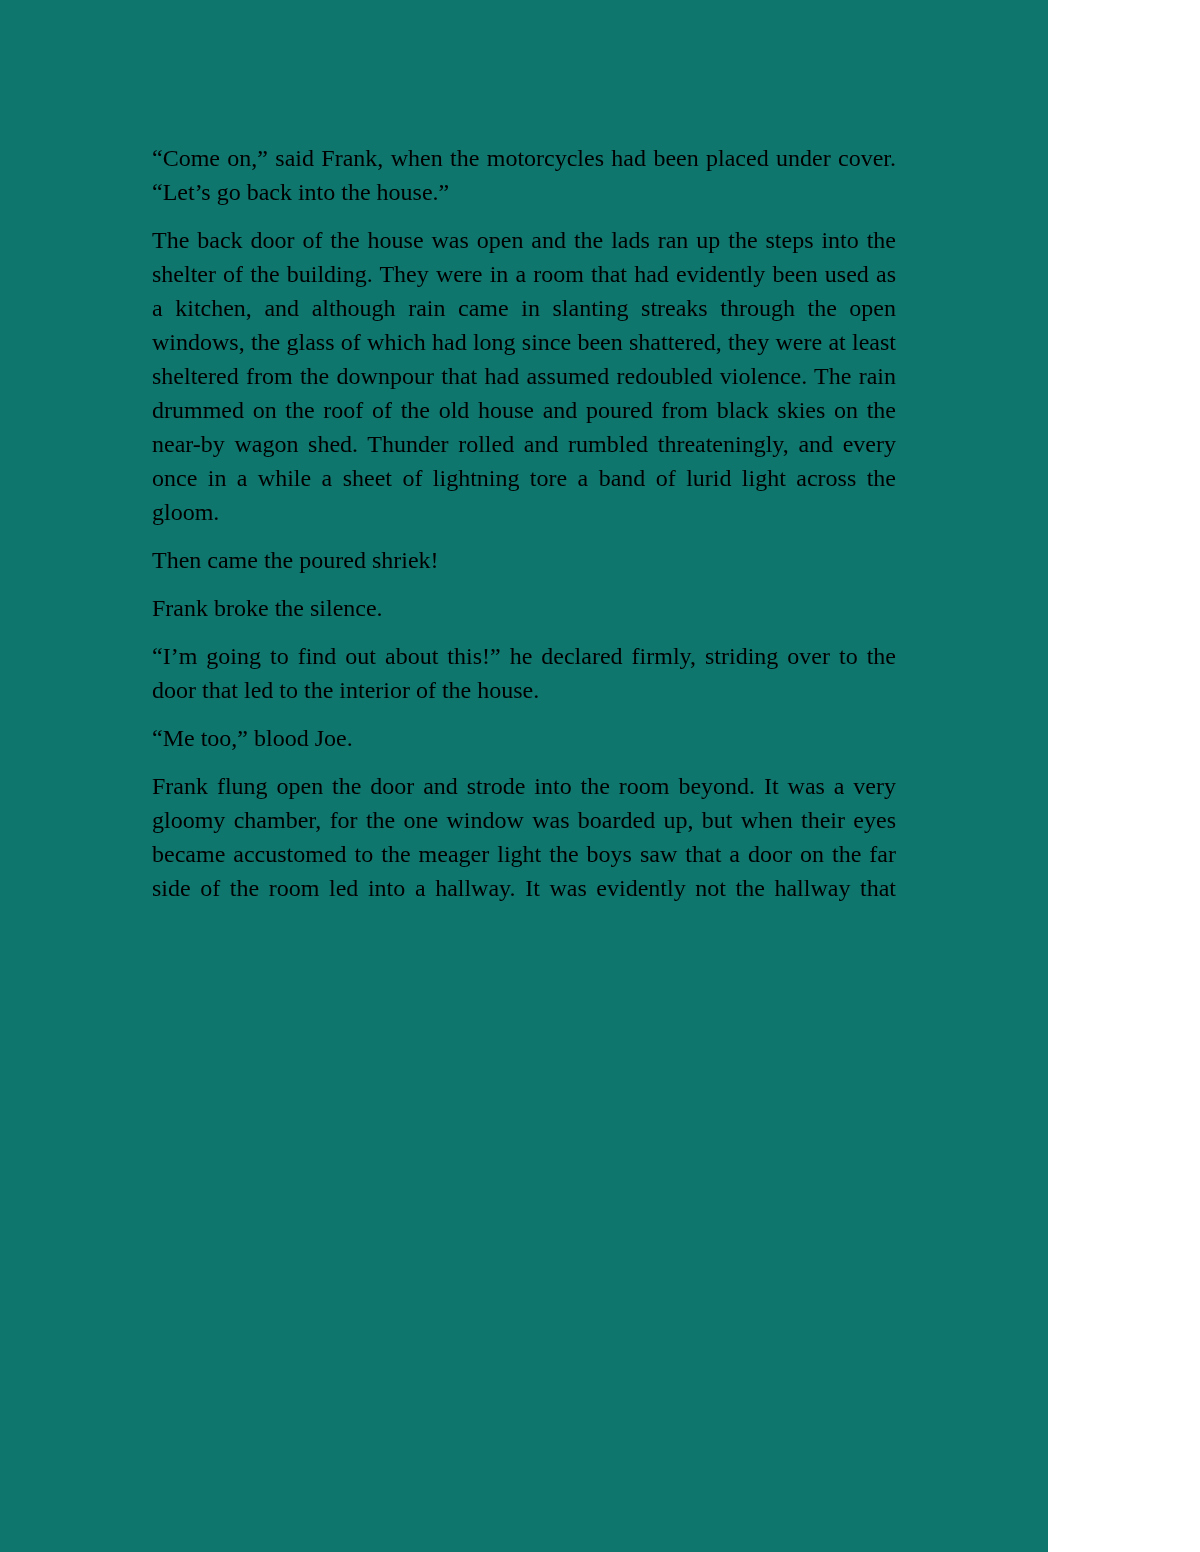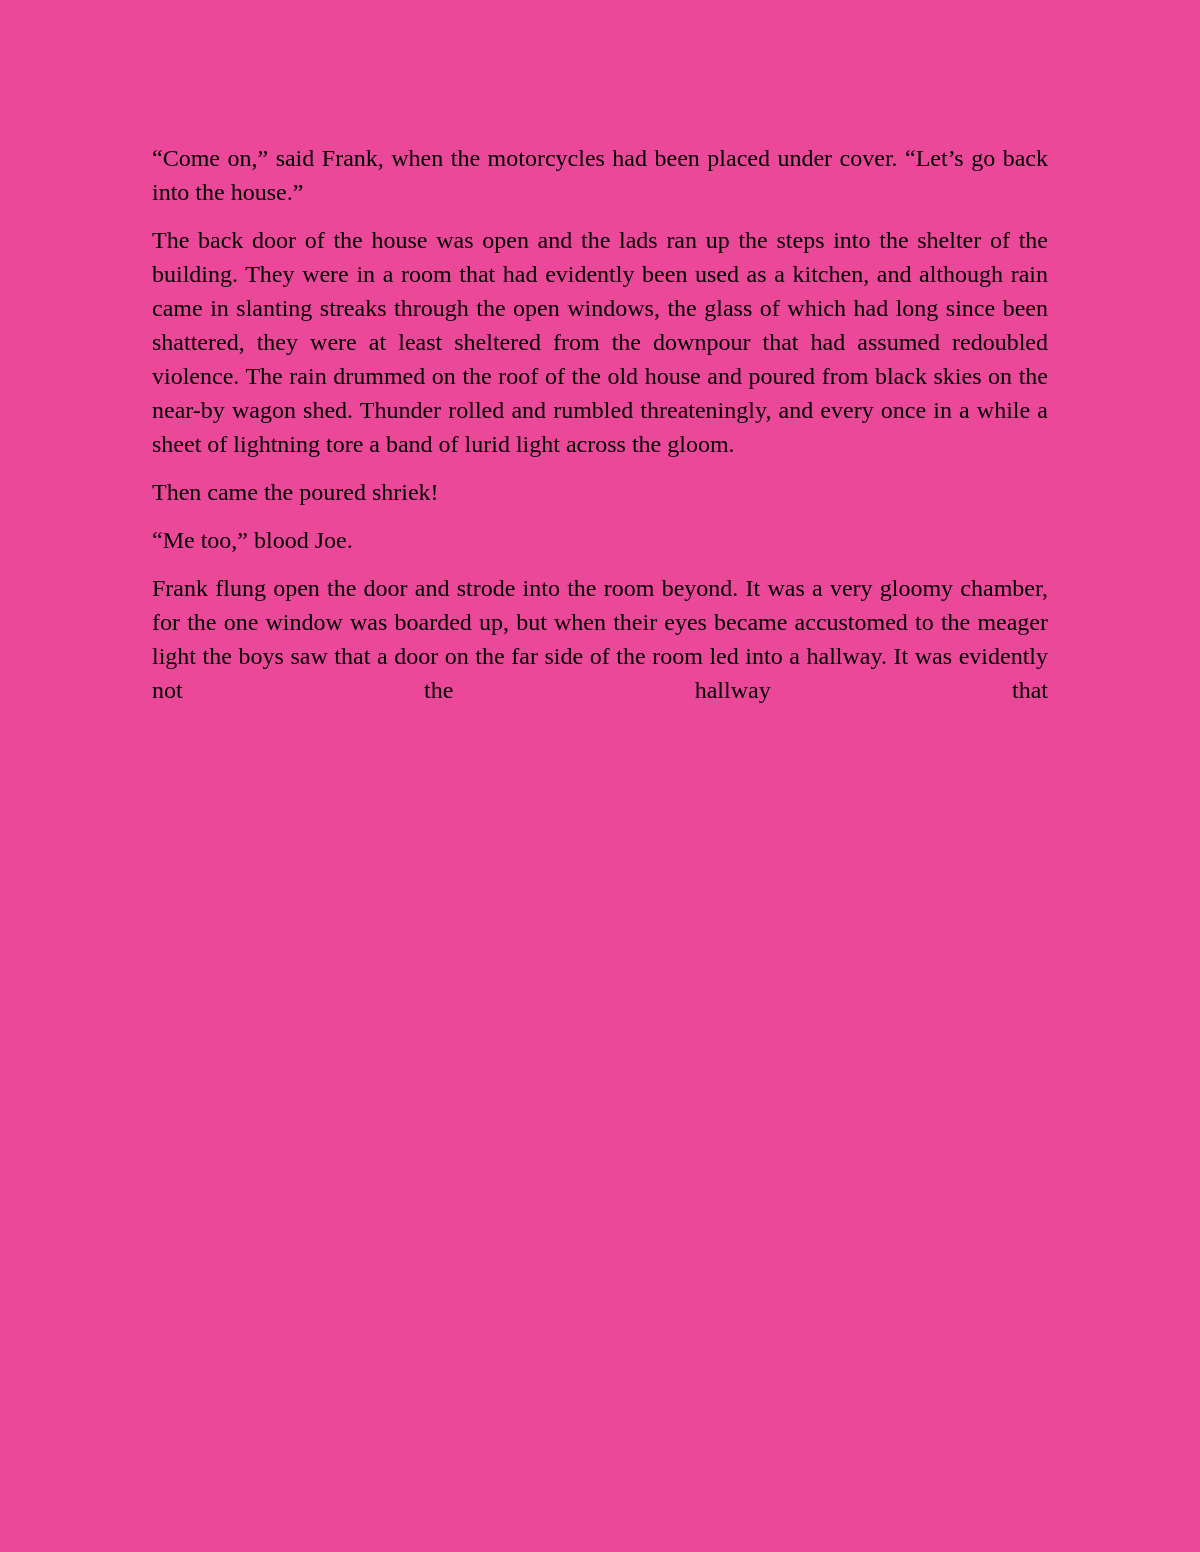--- a/index.html
+++ b/index.html
@@ -1,23 +1,23 @@
 <!DOCTYPE html>
 <html><head>
 <meta charset="utf-8">
 <style>
   html, body {
     margin: 0;
     padding: 0;
     background: #ffffff;
   }
   .page {
-    width: 1200px;
+    width: 1048px;
     height: 1552px;
-    background: #ec4899;
+    background: #0f766e;
     box-sizing: border-box;
     padding: 141px 152px 0 152px;
     overflow: hidden;
   }
   .page p {
     margin: 0 0 14px 0;
     font-family: "Liberation Serif", "DejaVu Serif", serif;
     font-size: 24px;
     line-height: 34px;
     color: #000000;
@@ -28,15 +28,17 @@
     text-align-last: justify;
   }
 </style>
 </head>
 <body>
 
 <div class="page">
   <p>“Come on,” said Frank, when the motorcycles had been placed under cover. “Let’s go back into the house.”</p>
   <p>The back door of the house was open and the lads ran up the steps into the shelter of the building. They were in a room that had evidently been used as a kitchen, and although rain came in slanting streaks through the open windows, the glass of which had long since been shattered, they were at least sheltered from the downpour that had assumed redoubled violence. The rain drummed on the roof of the old house and poured from black skies on the near-by wagon shed. Thunder rolled and rumbled threateningly, and every once in a while a sheet of lightning tore a band of lurid light across the gloom.</p>
   <p>Then came the poured shriek!</p>
+  <p>Frank broke the silence.</p>
+  <p>“I’m going to find out about this!” he declared firmly, striding over to the door that led to the interior of the house.</p>
   <p>“Me too,” blood Joe.</p>
   <p class="continues">Frank flung open the door and strode into the room beyond. It was a very gloomy chamber, for the one window was boarded up, but when their eyes became accustomed to the meager light the boys saw that a door on the far side of the room led into a hallway. It was evidently not the hallway that</p>
 </div>
 
 </body></html>

